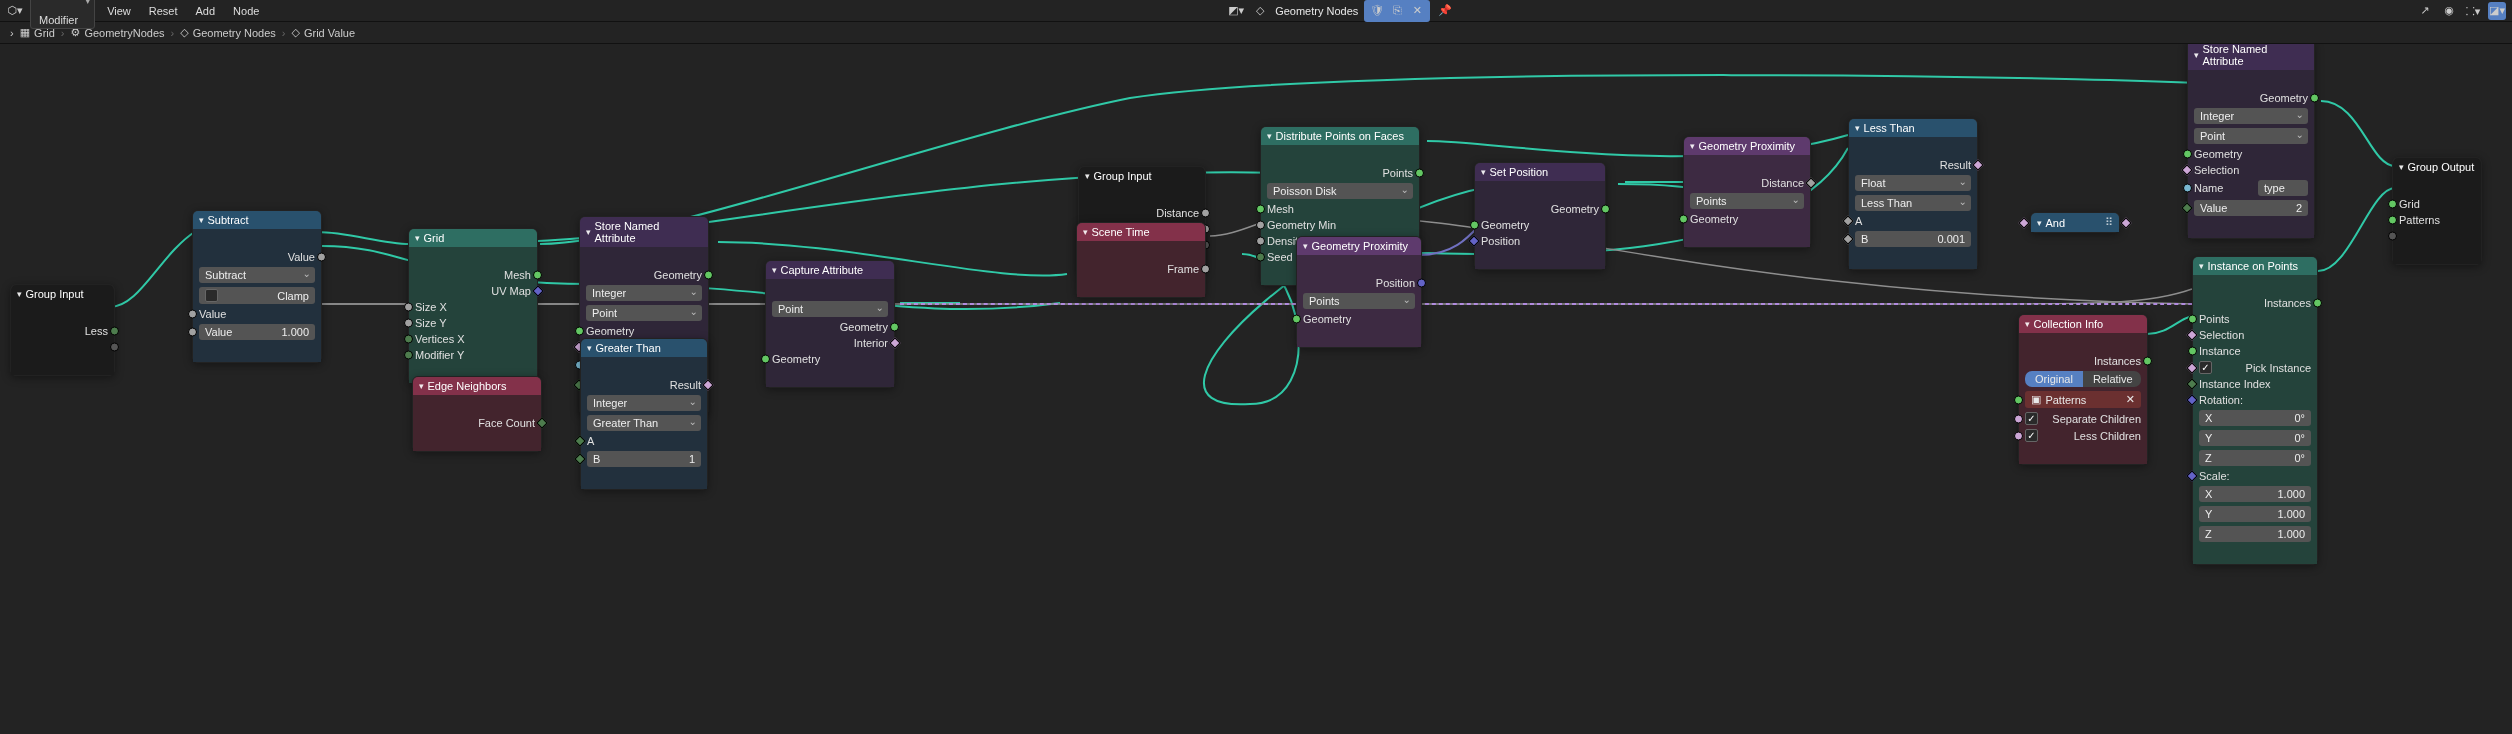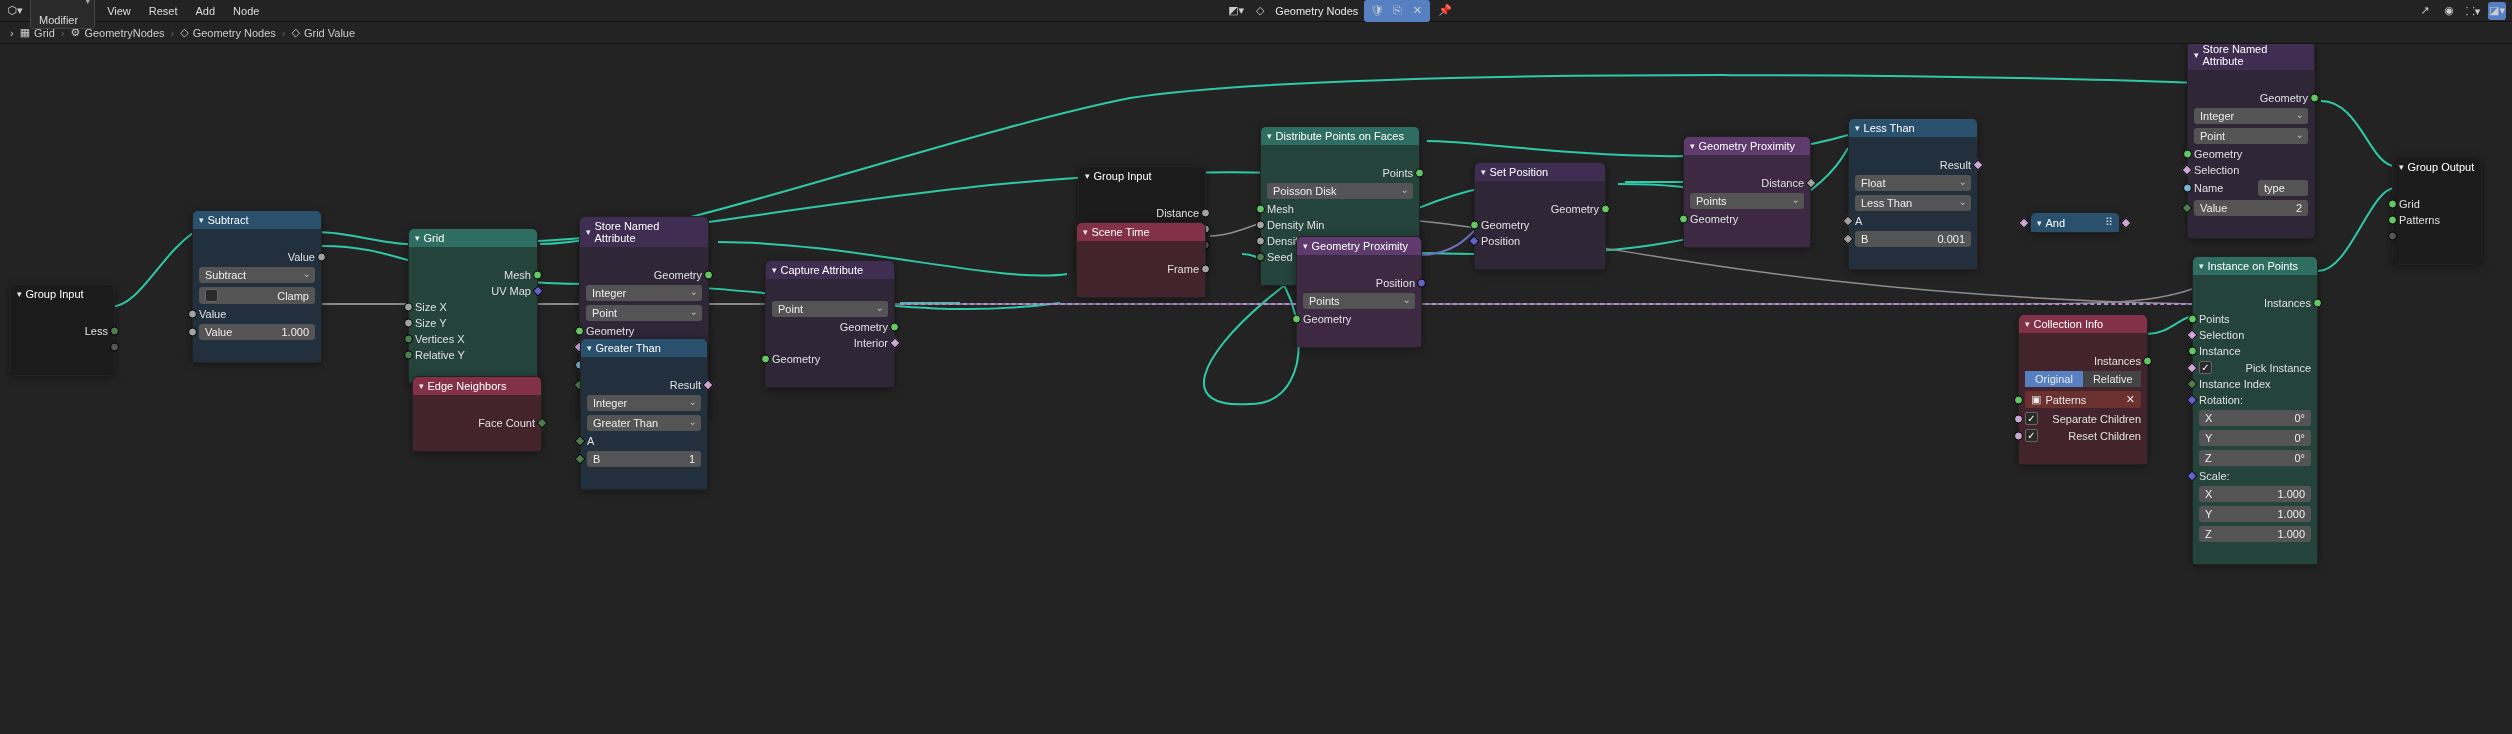--- a/index.html
+++ b/index.html
@@ -102,21 +102,21 @@
   .chkbox {
     width: 13px; height: 13px; background: #2a2a2a; border: 1px solid #666;
     border-radius: 2px; display: inline-flex; align-items: center; justify-content: center;
     font-size: 10px; color: #fff;
   }
   .chkbox.on::before { content: "✓"; }
   .collection-badge {
     background: #6b3030; border-radius: 3px; padding: 2px 6px;
     display: flex; align-items: center; gap: 4px;
   }
-  .toggle-pair { display: flex; border-radius: 0; overflow: hidden; }
+  .toggle-pair { display: flex; border-radius: 7px; overflow: hidden; }
   .toggle-pair > div { padding: 2px 10px; background: #444; }
   .toggle-pair > div.active { background: #5680c2; }
 </style>
 </head>
 <body>
 
 <div class="topbar">
   <div class="topbar-left">
     <span class="icon-btn">⬡▾</span>
     <span class="dropdown">Modifier</span>
@@ -259,21 +259,21 @@
         </div>
     <div class="row">
           <span class="lbl">Size Y</span>
           <span class="sock in float"></span>
         </div>
     <div class="row">
           <span class="lbl">Vertices X</span>
           <span class="sock in int"></span>
         </div>
     <div class="row">
-          <span class="lbl">Relative Y</span>
+          <span class="lbl">Modifier Y</span>
           <span class="sock in int"></span>
         </div>
   </div>
 </div>
 
 <div class="node" style="left:579px; top:172px; width:130px">
   <div class="node-header hdr-purple">
         <span class="chev">▾</span>
         <span>Store Named Attribute</span>
       </div>
@@ -423,21 +423,21 @@
           <span class="sock out geom"></span>
         </div>
     <div class="row">
           <div class="field ddl" style="flex:1">Poisson Disk</div>
         </div>
     <div class="row">
           <span class="lbl">Mesh</span>
           <span class="sock in geom"></span>
         </div>
     <div class="row">
-          <span class="lbl">Density Min</span>
+          <span class="lbl">Geometry Min</span>
           <span class="sock in float"></span>
         </div>
     <div class="row">
           <span class="lbl">Density Max</span>
           <span class="sock in float"></span>
         </div>
     <div class="row">
           <span class="lbl">Seed</span>
           <span class="sock in int"></span>
         </div>
@@ -608,21 +608,21 @@
           </div>
           <span class="sock in geom"></span>
         </div>
     <div class="row">
           <span class="chkbox on"></span>
           <span class="lbl">Separate Children</span>
           <span class="sock in bool"></span>
         </div>
     <div class="row">
           <span class="chkbox on"></span>
-          <span class="lbl">Reset Children</span>
+          <span class="lbl">Less Children</span>
           <span class="sock in bool"></span>
         </div>
   </div>
 </div>
 
 <div class="node" style="left:2192px; top:212px; width:126px">
   <div class="node-header hdr-teal">
         <span class="chev">▾</span>
         <span>Instance on Points</span>
       </div>

